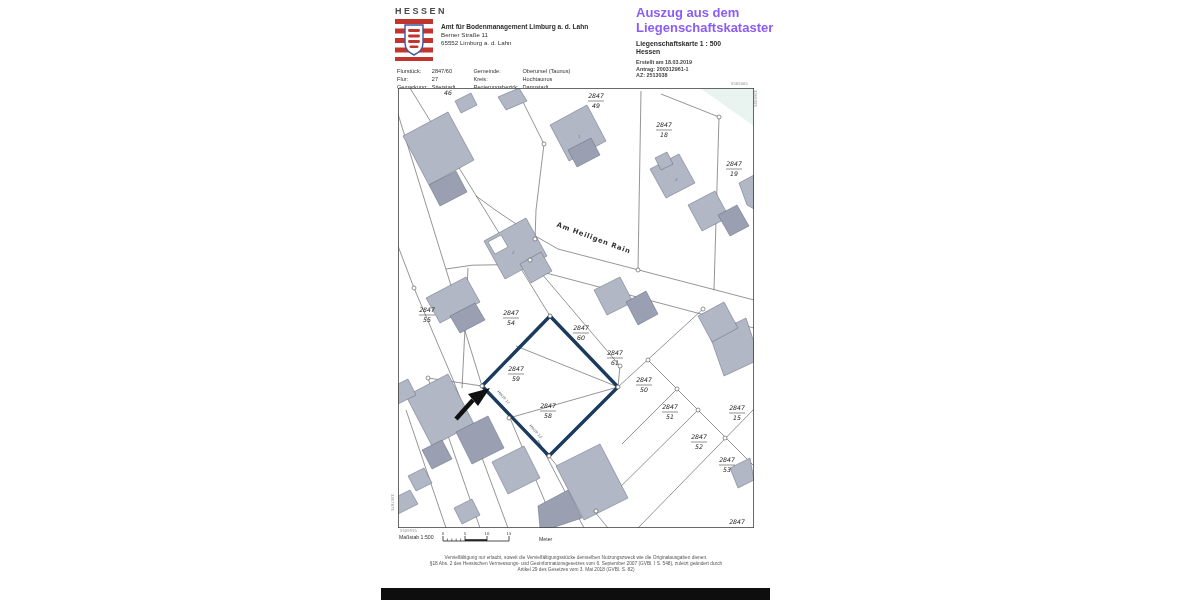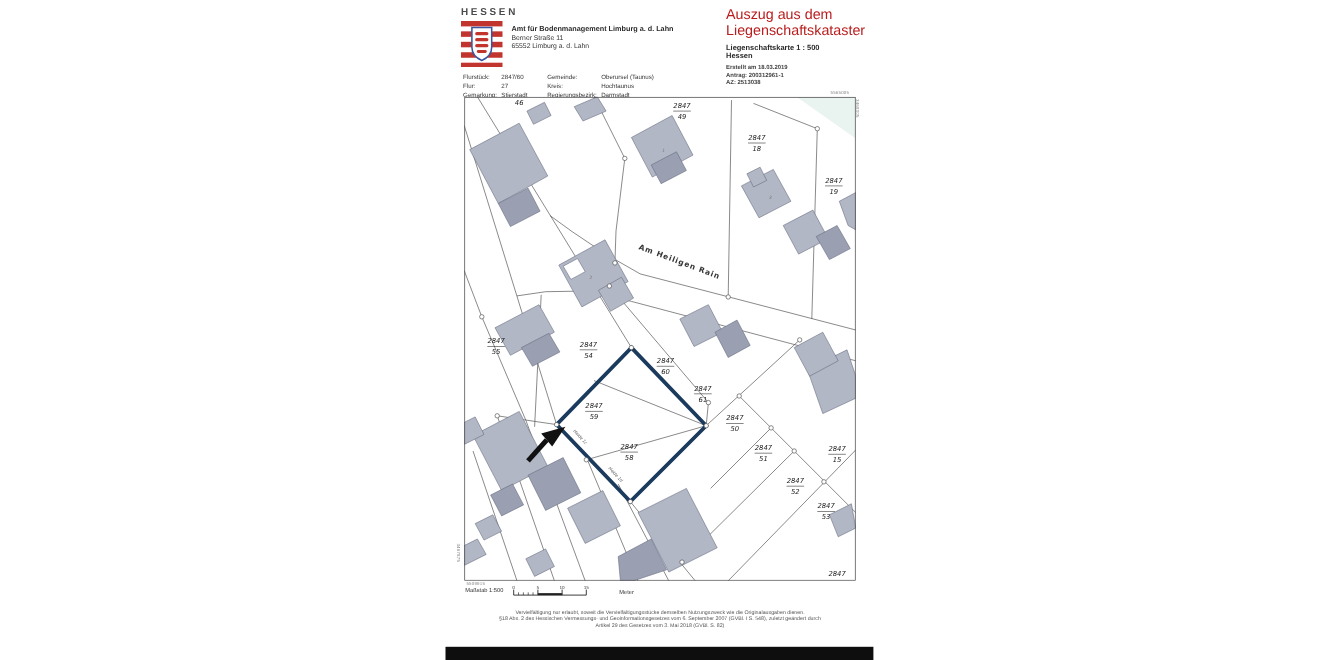--- a/index.html
+++ b/index.html
@@ -1,29 +1,29 @@
 <!DOCTYPE html>
 <html><head>
 <meta charset="utf-8">
 <style>
   html,body{margin:0;padding:0;background:#fff;width:1200px;height:600px;overflow:hidden;
     font-family:"Liberation Sans",sans-serif;color:#2b2b2b;}
-  .page{position:absolute;left:405px;top:0;width:390px;height:600px;background:#fff;}
+  .page{position:absolute;left:381px;top:0;width:390px;height:600px;background:#fff;}
   .abs{position:absolute;}
   
   .wordmark{left:14px;top:6px;font-size:9px;font-weight:bold;letter-spacing:2.5px;color:#4a4a4a;}
   .logo{left:14px;top:19px;}
   .office{left:60px;top:23px;width:190px;line-height:8px;}
   .office .b{font-weight:bold;font-size:6.6px;}
   .office .r{font-size:6.2px;color:#333;}
   .meta{left:14px;top:66px;font-size:5.6px;line-height:6.2px;color:#333;}
   .meta td{padding:0 2px 0 0;vertical-align:top;}
   .meta td.sp{padding-left:14px;}
   .titleblock{left:255px;top:6px;width:135px;}
-  .titleblock .t{font-size:13px;font-weight:normal;line-height:14.5px;color:#b91c1c;}
+  .titleblock .t{font-size:13px;font-weight:bold;line-height:14.5px;color:#8b5cf6;}
   .titleblock .s{font-size:6.8px;font-weight:bold;margin-top:5px;line-height:8px;}
   .titleblock .s2{font-size:6.8px;font-weight:bold;line-height:8px;}
   .titleblock .m{font-size:5.4px;font-weight:bold;color:#444;line-height:6.6px;}
   .tiny{font-size:4px;color:#888;letter-spacing:.2px;}
   .vert{transform:rotate(90deg);transform-origin:left top;}
   
   .mapwrap{left:17px;top:88px;width:356px;height:440px;}
   
   .scalelabel{left:18px;top:534px;font-size:5.2px;color:#333;}
   .scalebar{left:58px;top:531px;}

